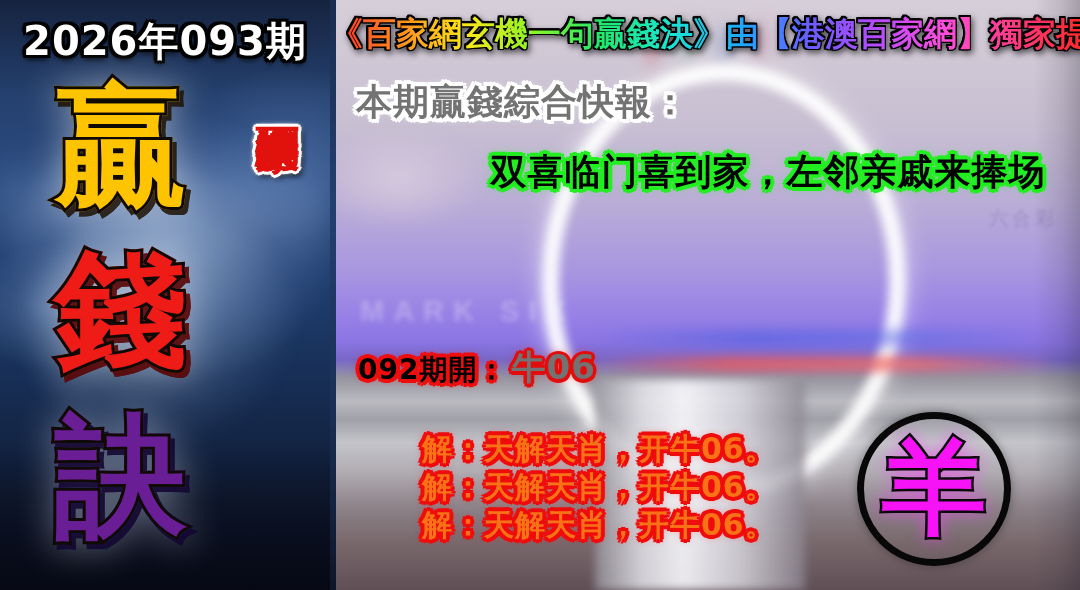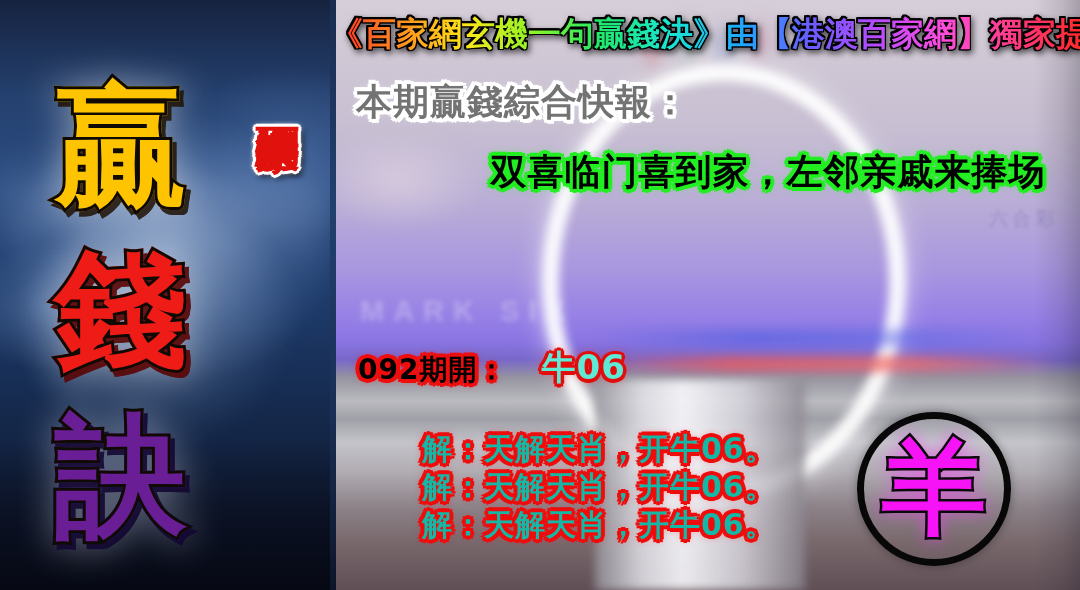--- a/index.html
+++ b/index.html
@@ -231,39 +231,39 @@
     position:absolute;top:345px;left:28px;white-space:nowrap;
   }
   .draw-label{
     font-size:28px;font-weight:bold;color:#000;letter-spacing:1px;
     text-shadow:
       -3px -3px 0 #ee0e0e, 3px -3px 0 #ee0e0e, -3px 3px 0 #ee0e0e, 3px 3px 0 #ee0e0e,
       -4px 0 0 #ee0e0e, 4px 0 0 #ee0e0e, 0 -4px 0 #ee0e0e, 0 4px 0 #ee0e0e,
       0 0 9px rgba(255,20,20,.85);
   }
   .draw-result{
-    font-size:34px;font-weight:bold;color:#5eead4;margin-left:30px;letter-spacing:1px;
+    font-size:34px;font-weight:bold;color:#737373;letter-spacing:1px;
     text-shadow:
       -2.5px -2.5px 0 #e20d0d, 2.5px -2.5px 0 #e20d0d, -2.5px 2.5px 0 #e20d0d, 2.5px 2.5px 0 #e20d0d,
       -3.5px 0 0 #e20d0d, 3.5px 0 0 #e20d0d, 0 -3.5px 0 #e20d0d, 0 3.5px 0 #e20d0d,
       0 0 10px rgba(255,30,30,.8);
   }
   .replay-title{
     position:absolute;top:396px;left:60px;
     font-size:28px;font-weight:bold;color:#000;letter-spacing:1px;white-space:nowrap;
     text-shadow:
       -2.5px -2.5px 0 #ee0e0e, 2.5px -2.5px 0 #ee0e0e, -2.5px 2.5px 0 #ee0e0e, 2.5px 2.5px 0 #ee0e0e,
       -3.5px 0 0 #ee0e0e, 3.5px 0 0 #ee0e0e, 0 -3.5px 0 #ee0e0e, 0 3.5px 0 #ee0e0e,
       0 0 8px rgba(255,20,20,.8);
   }
   .replay-list{
     position:absolute;top:430px;left:92px;
   }
   .replay-line{
-    font-size:30px;font-weight:bold;color:#14b8a6;letter-spacing:1px;line-height:1.27;white-space:nowrap;
+    font-size:30px;font-weight:bold;color:#f97316;letter-spacing:1px;line-height:1.27;white-space:nowrap;
     text-shadow:
       -3px -3px 0 #ef0c0c, 3px -3px 0 #ef0c0c, -3px 3px 0 #ef0c0c, 3px 3px 0 #ef0c0c,
       -4px 0 0 #ef0c0c, 4px 0 0 #ef0c0c, 0 -4px 0 #ef0c0c, 0 4px 0 #ef0c0c,
       0 0 9px rgba(255,24,24,.85);
   }
 
   
   .zodiac{
     position:absolute;left:527px;top:412px;
     width:140px;height:140px;border-radius:50%;
@@ -299,20 +299,21 @@
 </head>
 <body>
 
 <div id="poster">
 
   <div id="left-panel">
     <div class="glow-band"></div>
     <div class="soft-blob"></div>
     <div class="dark-bottom"></div>
 
+    <div class="panel-title">2026年093期</div>
 
     <div class="big-char" id="char-win">贏</div>
 
     <div class="big-char" id="char-money">錢</div>
 
     <div class="big-char" id="char-secret">訣</div>
 
     <div class="vert-brand">港澳百家網中特網</div>
   </div>
 

